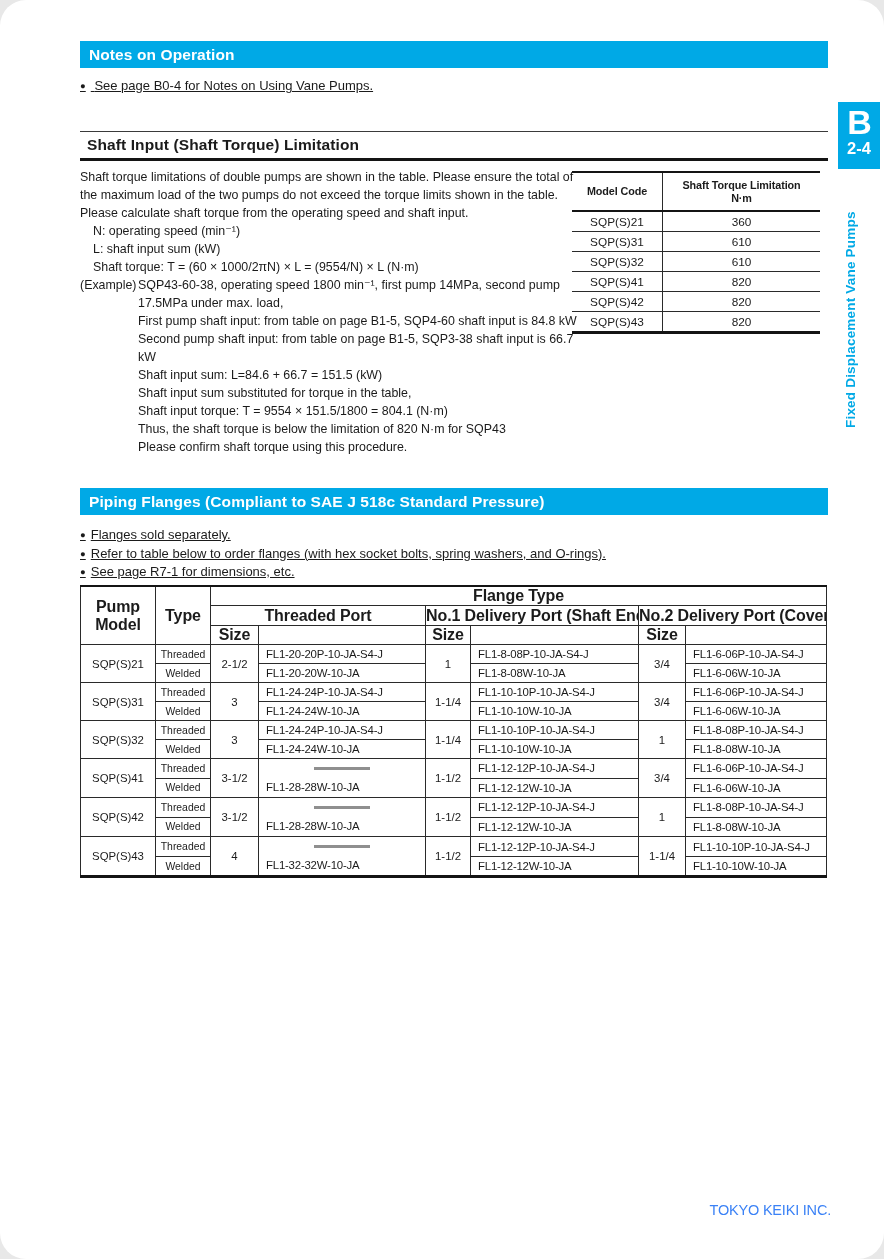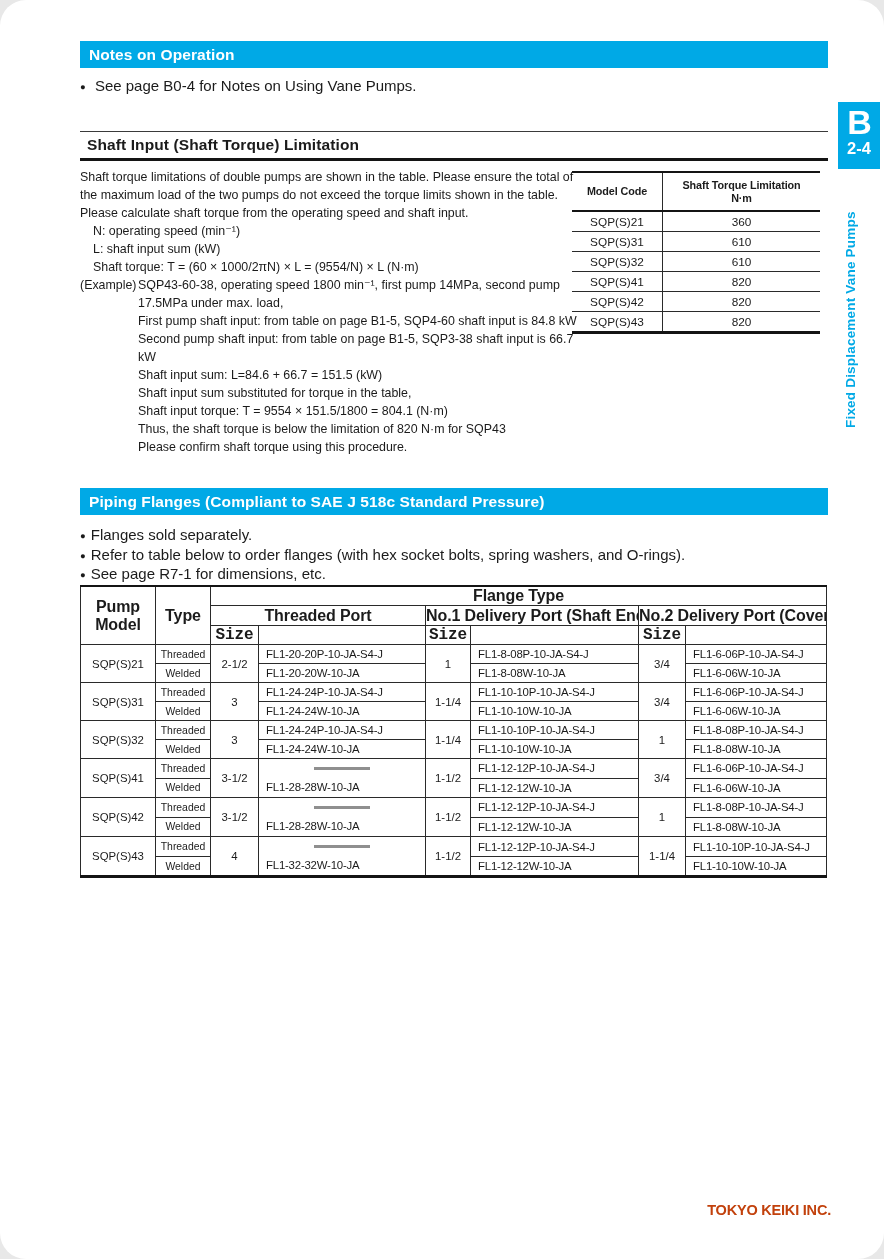--- a/index.html
+++ b/index.html
@@ -12,21 +12,21 @@
   }
   
   .cyan-bar {
     position:absolute; left:80px; width:748px; height:27px;
     background:#00a9e6; color:#ffffff; font-weight:bold; font-size:15.5px;
     line-height:27px; padding-left:9px; box-sizing:border-box; letter-spacing:.1px;
   }
   .notes-bar { top:41px; }
   .piping-bar { top:488px; }
 
-  .bullet-line { font-size:15px; line-height:18.5px; white-space:nowrap; }
+  .bullet-line { font-size:13px; line-height:18.5px; white-space:nowrap;text-decoration:underline; }
   .bullet-line::before { content:"●"; font-size:9.5px; margin-right:5px; vertical-align:1px; }
   .notes-bullet { position:absolute; left:80px; top:77px; }
   .piping-bullets { position:absolute; left:80px; top:514px;margin-top:12px; }
 
   
   .section-head {
     position:absolute; left:80px; top:131px; width:748px; box-sizing:border-box;
     border-top:1.5px solid #3a3a3a; border-bottom:3px solid #141414;
   }
   .section-head .h { font-size:15.5px; font-weight:bold; padding:4px 0 4px 7px; letter-spacing:.1px; }
@@ -59,21 +59,21 @@
     border-collapse:collapse; table-layout:fixed;
     border:1.2px solid #141414; border-top-width:2.5px; border-bottom-width:3px;
   }
   .flange th, .flange td {
     border:1.2px solid #2a2a2a; padding:0; box-sizing:border-box;
     text-align:center; font-size:11.4px; height:19px; overflow:hidden; white-space:nowrap;
   }
   .flange thead th { font-weight:bold; font-size:16px; letter-spacing:-.1px; }
   .flange thead tr.r1 th { height:17px; }
   .flange thead tr.r2 th { height:20px; }
-  .flange thead tr.r3 th { height:16px;font-family:Liberation Mono, monospace; }
+  .flange thead tr.r3 th { height:16px; }
   .flange td.type { font-size:10.4px; }
   .flange td.part { text-align:left; padding-left:7px; letter-spacing:-.2px; }
   .flange td.merged { padding-left:0; }
   .flange .dashwrap { height:19px; line-height:19px; text-align:center; }
   .flange .dash { display:inline-block; width:56px; height:3px; background:#8f8f8f; vertical-align:middle; }
   .flange .mpart { height:19px; line-height:19px; text-align:left; padding-left:7px; letter-spacing:-.2px; }
 
   
   .side-tab {
     position:absolute; left:838px; top:102px; width:42px; height:67px;
@@ -82,21 +82,21 @@
   .side-tab .letter { font-size:34px; font-weight:bold; line-height:38px; margin-top:1px; letter-spacing:-1px; }
   .side-tab .num { font-size:16.5px; font-weight:bold; line-height:20px; margin-top:-3px; }
   .side-vertical {
     position:absolute; left:843px; top:170px; height:258px;
     writing-mode:vertical-rl; transform:rotate(180deg);
     color:#00a9e6; font-weight:bold; font-size:13.5px; letter-spacing:.2px; white-space:nowrap;
   }
 
   .footer {
     position:absolute; right:53px; top:1202px;
-    font-weight:bold; font-size:14.5px; letter-spacing:-.2px; color:#c2410c;
+    font-weight:normal; font-size:14.5px; letter-spacing:-.2px; color:#3b82f6;
   }
 </style>
 </head>
 <body>
 
 <div class="page">
 
   <div class="cyan-bar notes-bar">
     <span>Notes on Operation</span>
   </div>

